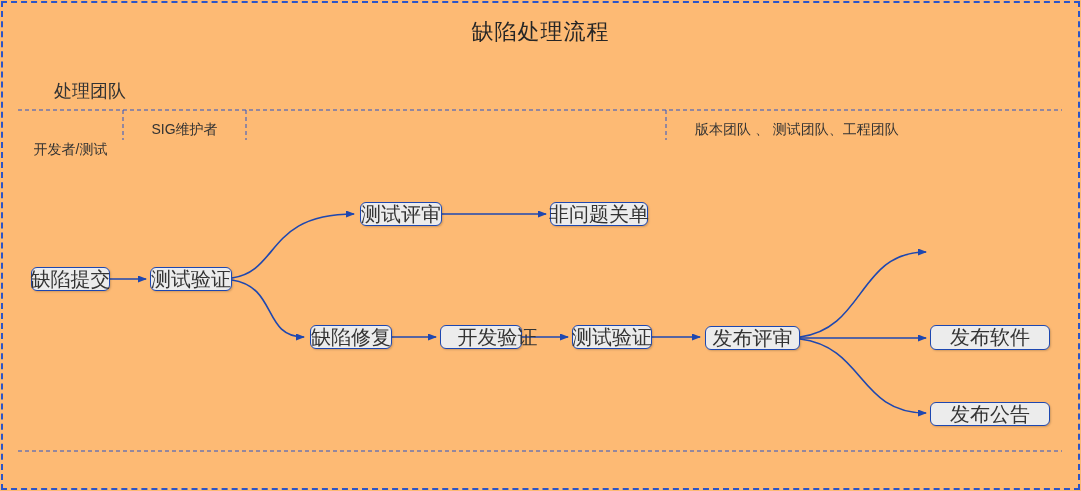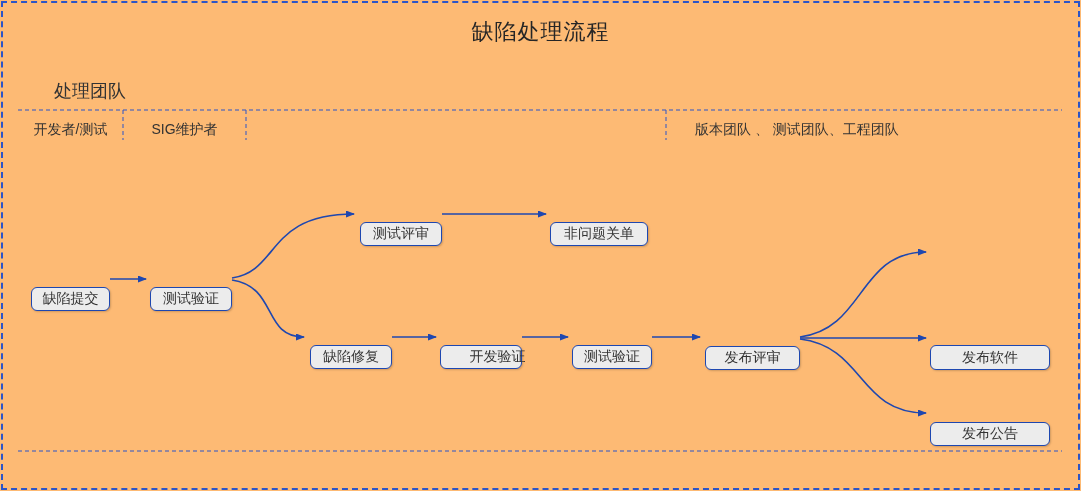--- a/index.html
+++ b/index.html
@@ -38,38 +38,37 @@
     margin-left: 24px;
   }
   .lane-label {
     position: absolute;
     top: 121px;
     font-size: 14px;
     color: #333333;
     white-space: nowrap;
   }
   .lane-label.centered { text-align: center; }
-  #lane-label-1 { left: 18px; width: 105px; }
+  #lane-label-1 { left: 18px; width: 105px; margin-top: 20px; }
   #lane-label-2 { left: 123px; width: 123px; }
   #lane-label-3 { left: 268px; }
   #lane-label-4 { left: 695px; }
   .node {
     position: absolute;
     box-sizing: border-box;
     background: #ececec;
     border: 1.5px solid #1e47b0;
     border-radius: 6px;
     display: flex;
     align-items: center;
     justify-content: center;
-    font-size: 14px;
+    font-size: 20px;
     color: #333333;
     box-shadow: 1px 1px 2px rgba(0,0,0,0.18);
     white-space: nowrap;
-    margin-top: 20px;
   }
   svg.edge-layer {
     position: absolute;
     left: 0; top: 0;
     width: 1081px;
     height: 491px;
     pointer-events: none;
   }
   .edge { fill: none; stroke: #1e47b0; stroke-width: 1.6; }
   .lane-line { fill: none; stroke: #2b55c8; stroke-width: 1; stroke-dasharray: 4 3; }

